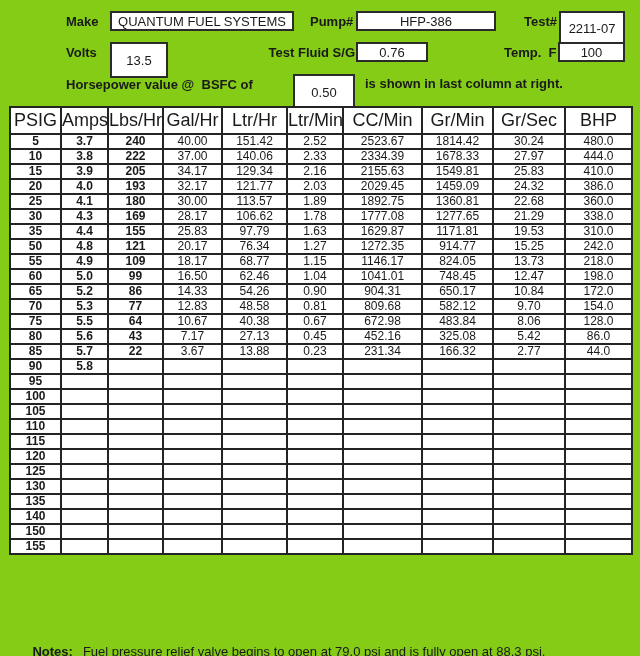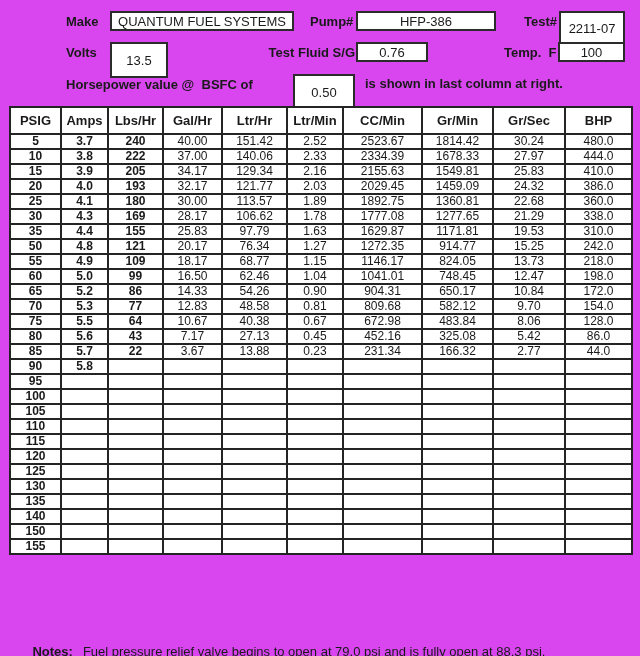--- a/index.html
+++ b/index.html
@@ -1,21 +1,21 @@
 <!DOCTYPE html>
 <html><head>
 <meta charset="utf-8">
 <style>
   * { margin: 0; padding: 0; box-sizing: border-box; }
   html, body { background: #ffffff; }
   .page {
     position: relative;
     width: 640px;
     height: 656px;
-    background: #d946ef;
+    background: #84cc16;
     font-family: "Liberation Sans", sans-serif;
     color: #1a1a1a;
     overflow: hidden;
   }
   .lbl {
     position: absolute;
     font-size: 13px;
     font-weight: bold;
     white-space: pre;
     color: #1a1a1a;
@@ -62,22 +62,22 @@
   }
   #flow-table th, #flow-table td {
     border: 2px solid #242424;
     text-align: center;
     vertical-align: middle;
     padding: 0;
     overflow: hidden;
   }
   #flow-table th {
     height: 27px;
-    font-size: 13px;
-    font-weight: bold;
+    font-size: 18px;
+    font-weight: normal;
   }
   #flow-table td {
     height: 13.35px;
     font-size: 12px;
     line-height: 13px;
     font-weight: normal;
   }
   #flow-table tbody td:nth-child(-n+3) { font-weight: bold; }
   col.c0 { width: 51px; } col.c1 { width: 47px; } col.c2 { width: 55px; }
   col.c3 { width: 59px; } col.c4 { width: 65px; } col.c5 { width: 56px; }

